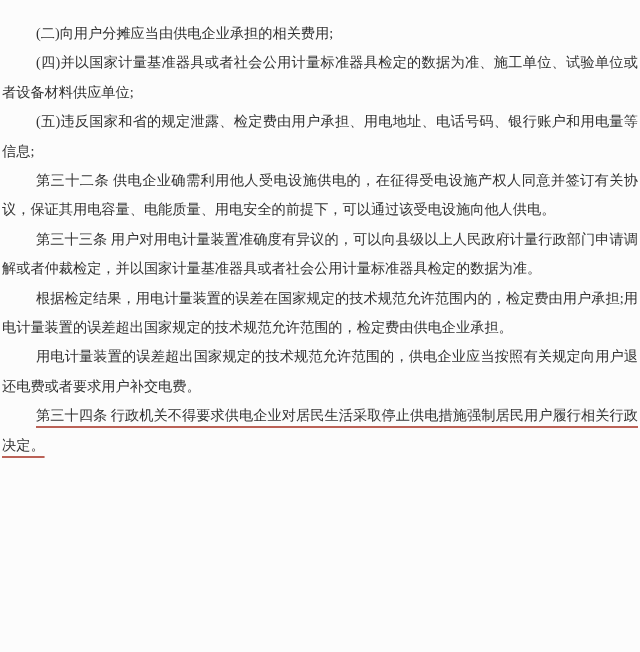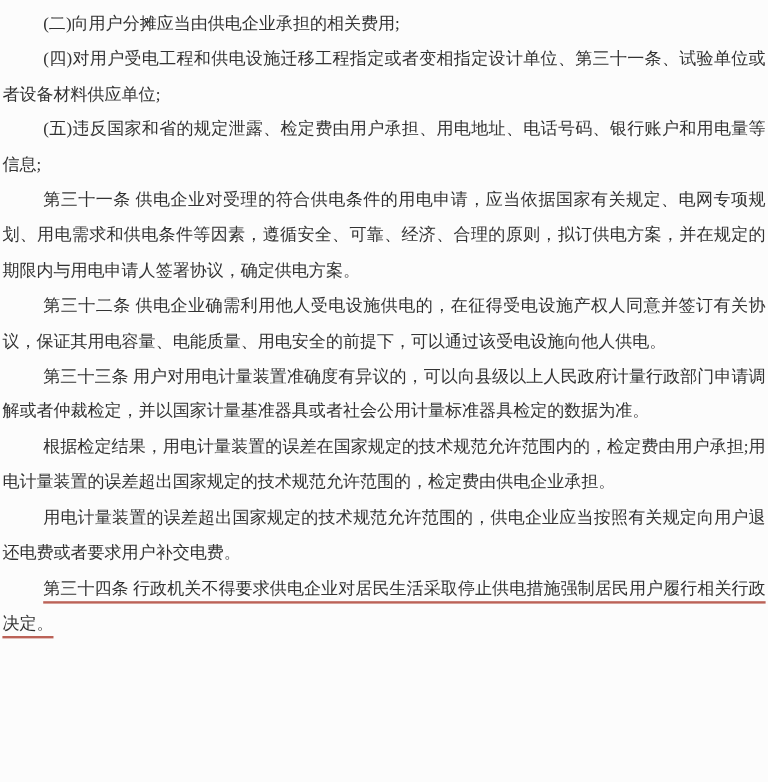--- a/index.html
+++ b/index.html
@@ -9,21 +9,21 @@
   }
   html,body{margin:0;padding:0;}
   body{
     width:640px;height:652px;
     background:var(--bg);
     overflow:hidden;
   }
   .page{
     box-sizing:border-box;
     width:640px;height:652px;
-    padding:6px 2px 0 2px;
+    padding:19px 2px 0 2px;
     font-family:"Liberation Serif","DejaVu Serif",serif;
     font-size:14.2px;
     line-height:29.4px;
     color:var(--text);
     text-align:justify;
   }
   .page p{
     margin:0;
     padding:0;
     text-indent:34px;
@@ -34,21 +34,20 @@
     text-decoration-thickness:2px;
     text-underline-offset:6px;
     font-family:Liberation Serif, serif;
   }
 </style>
 </head>
 <body>
 
 <div class="page">
   <p>(二)向用户分摊应当由供电企业承担的相关费用;</p>
-  <p>(四)对用户受电工程和供电设施迁移工程指定或者变相指定设计单位、第三十一条、试验单位或者设备材料供应单位;</p>
+  <p>(四)并以国家计量基准器具或者社会公用计量标准器具检定的数据为准、施工单位、试验单位或者设备材料供应单位;</p>
   <p>(五)违反国家和省的规定泄露、检定费由用户承担、用电地址、电话号码、银行账户和用电量等信息;</p>
-  <p>第三十一条 供电企业对受理的符合供电条件的用电申请，应当依据国家有关规定、电网专项规划、用电需求和供电条件等因素，遵循安全、可靠、经济、合理的原则，拟订供电方案，并在规定的期限内与用电申请人签署协议，确定供电方案。</p>
   <p>第三十二条 供电企业确需利用他人受电设施供电的，在征得受电设施产权人同意并签订有关协议，保证其用电容量、电能质量、用电安全的前提下，可以通过该受电设施向他人供电。</p>
   <p>第三十三条 用户对用电计量装置准确度有异议的，可以向县级以上人民政府计量行政部门申请调解或者仲裁检定，并以国家计量基准器具或者社会公用计量标准器具检定的数据为准。</p>
   <p>根据检定结果，用电计量装置的误差在国家规定的技术规范允许范围内的，检定费由用户承担;用电计量装置的误差超出国家规定的技术规范允许范围的，检定费由供电企业承担。</p>
   <p>用电计量装置的误差超出国家规定的技术规范允许范围的，供电企业应当按照有关规定向用户退还电费或者要求用户补交电费。</p>
   <p class="underline-red">第三十四条 行政机关不得要求供电企业对居民生活采取停止供电措施强制居民用户履行相关行政决定。</p>
 </div>
 
 </body></html>

